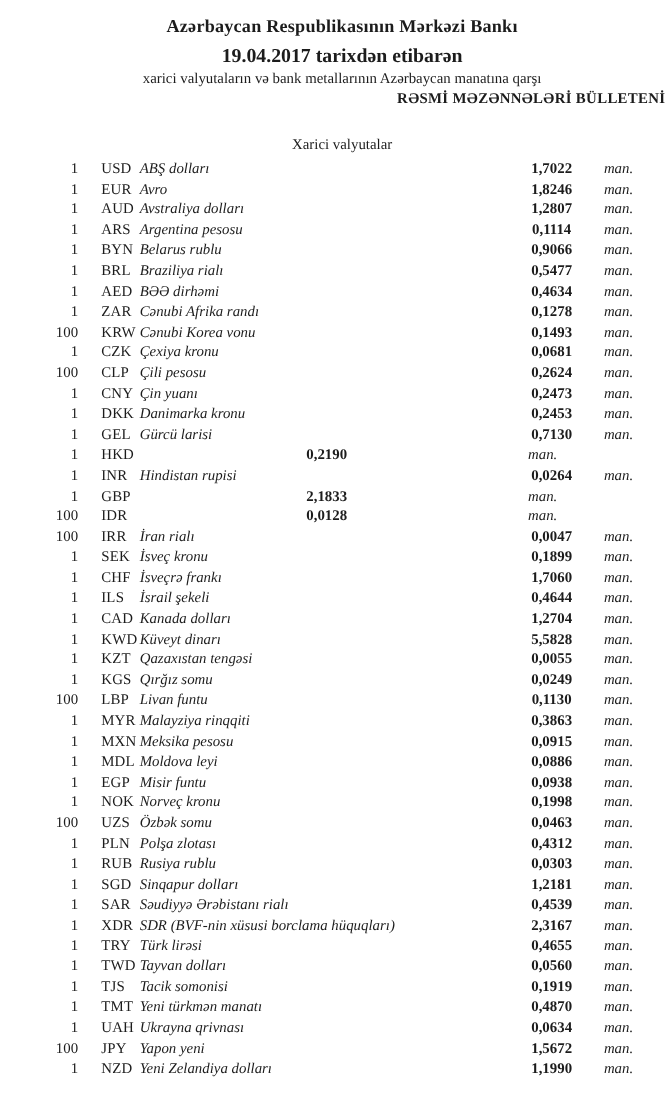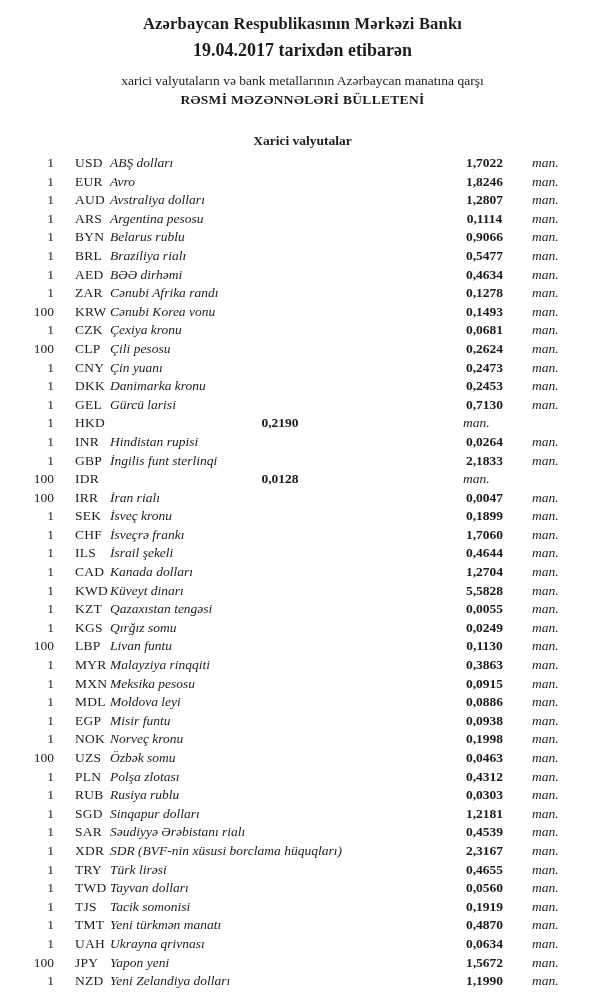--- a/index.html
+++ b/index.html
@@ -12,49 +12,51 @@
     height: 1000px;
     font-family: "Liberation Serif", "DejaVu Serif", serif;
     color: #1c1c1c;
     overflow: hidden;
   }
   .page {
     width: 605px;
     height: 1000px;
     box-sizing: border-box;
     padding-top: 10px;
+    padding-left: 17px;
   }
   .header {
     text-align: center;
   }
   .bank-title {
     font-size: 16.5px;
     font-weight: bold;
     letter-spacing: 0.2px;
     margin-top: 4px;
   }
   .date-line {
     font-size: 18px;
     font-weight: bold;
     margin-top: 6px;
   }
   .subtitle {
     font-size: 13.5px;
-    margin-top: 12px;
+    margin-top: 2px;
   }
   .bulletin-title {
     font-size: 13.5px;
     font-weight: bold;
     letter-spacing: 0.3px;
     margin-top: 3px;
+    text-align: right;
   }
   .section-title {
     text-align: center;
     font-size: 13.5px;
-    font-weight: bold;
+    font-weight: normal;
     margin-top: 25px;
     margin-bottom: 5px;
   }
   .table {
     margin-left: 28px;
     margin-right: 42px;
   }
   .row {
     display: grid;
     grid-template-columns: 26px 56px 340px 69px 44px;
@@ -221,21 +223,20 @@
     <span class="cell-qty">1</span>
     <span class="cell-code">INR</span>
     <span class="cell-name">Hindistan rupisi</span>
     <span class="cell-rate">0,0264</span>
     <span class="cell-unit">man.</span>
   </div>
 
   <div class="row">
     <span class="cell-qty">1</span>
     <span class="cell-code">GBP</span>
-    <span class="cell-name">İngilis funt sterlinqi</span>
     <span class="cell-rate">2,1833</span>
     <span class="cell-unit">man.</span>
   </div>
 
   <div class="row">
     <span class="cell-qty">100</span>
     <span class="cell-code">IDR</span>
     <span class="cell-rate">0,0128</span>
     <span class="cell-unit">man.</span>
   </div>

